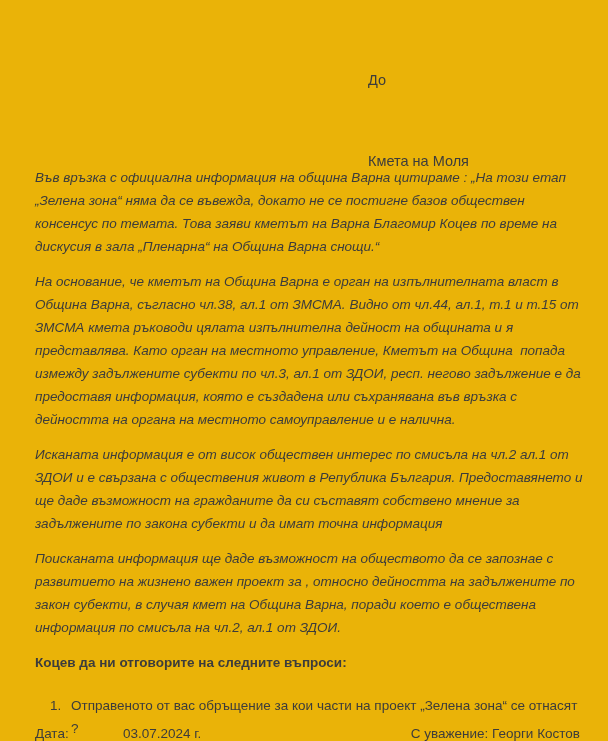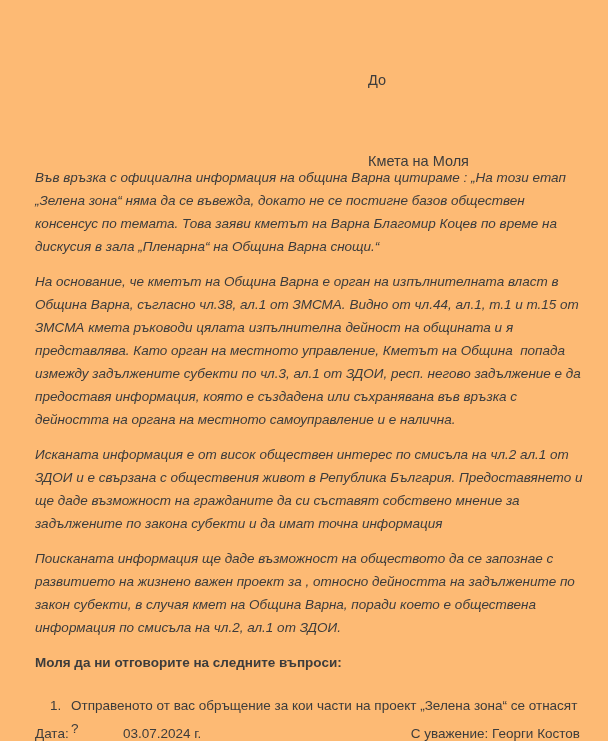--- a/index.html
+++ b/index.html
@@ -1,21 +1,21 @@
 <!DOCTYPE html>
 <html><head>
 <meta charset="utf-8">
 <style>
   * { margin: 0; padding: 0; box-sizing: border-box; }
   html, body { background: #ffffff; }
   .page {
     position: relative;
     width: 608px;
     height: 741px;
-    background: #fdba74;
+    background: #eab308;
     font-family: "Liberation Sans", sans-serif;
     color: #3c3c3c;
     overflow: hidden;
   }
   .letter-header {
     position: absolute;
     left: 368px;
     top: 13px;
     font-size: 14.5px;
     line-height: 27px;
@@ -68,21 +68,21 @@
   <div class="letter-header">
     <div>До</div>
     <div>Кмета на Моля</div>
   </div>
 
   <div class="letter-body">
     <p class="para">Във връзка с официална информация на община Варна цитираме : „На този етап „Зелена зона“ няма да се въвежда, докато не се постигне базов обществен консенсус по темата. Това заяви кметът на Варна Благомир Коцев по време на дискусия в зала „Пленарна“ на Община Варна снощи.“</p>
     <p class="para">На основание, че кметът на Община Варна е орган на изпълнителната власт в Община Варна, съгласно чл.38, ал.1 от ЗМСМА. Видно от чл.44, ал.1, т.1 и т.15 от ЗМСМА кмета ръководи цялата изпълнителна дейност на общината и я представлява. Като орган на местното управление, Кметът на Община  попада измежду задължените субекти по чл.3, ал.1 от ЗДОИ, респ. негово задължение е да предоставя информация, която е създадена или съхранявана във връзка с дейността на органа на местното самоуправление и е налична.</p>
     <p class="para">Исканата информация е от висок обществен интерес по смисъла на чл.2 ал.1 от ЗДОИ и е свързана с обществения живот в Република България. Предоставянето и ще даде възможност на гражданите да си съставят собствено мнение за задължените по закона субекти и да имат точна информация</p>
     <p class="para">Поисканата информация ще даде възможност на обществото да се запознае с развитието на жизнено важен проект за , относно дейността на задължените по закон субекти, в случая кмет на Община Варна, поради което е обществена информация по смисъла на чл.2, ал.1 от ЗДОИ.</p>
-    <p class="questions-heading">Моля да ни отговорите на следните въпроси:</p>
+    <p class="questions-heading">Коцев да ни отговорите на следните въпроси:</p>
     <ol class="questions">
       <li>Отправеното от вас обръщение за кои части на проект „Зелена зона“ се отнасят  ?</li>
       <li>Едновременно или поетапно ще бъде пуснат проекта „Зелена зона“ ?</li>
     </ol>
 
   </div>
 
   <div class="letter-footer">
     <span class="date-label">Дата:</span>
     <span class="date-value">03.07.2024 г.</span>

